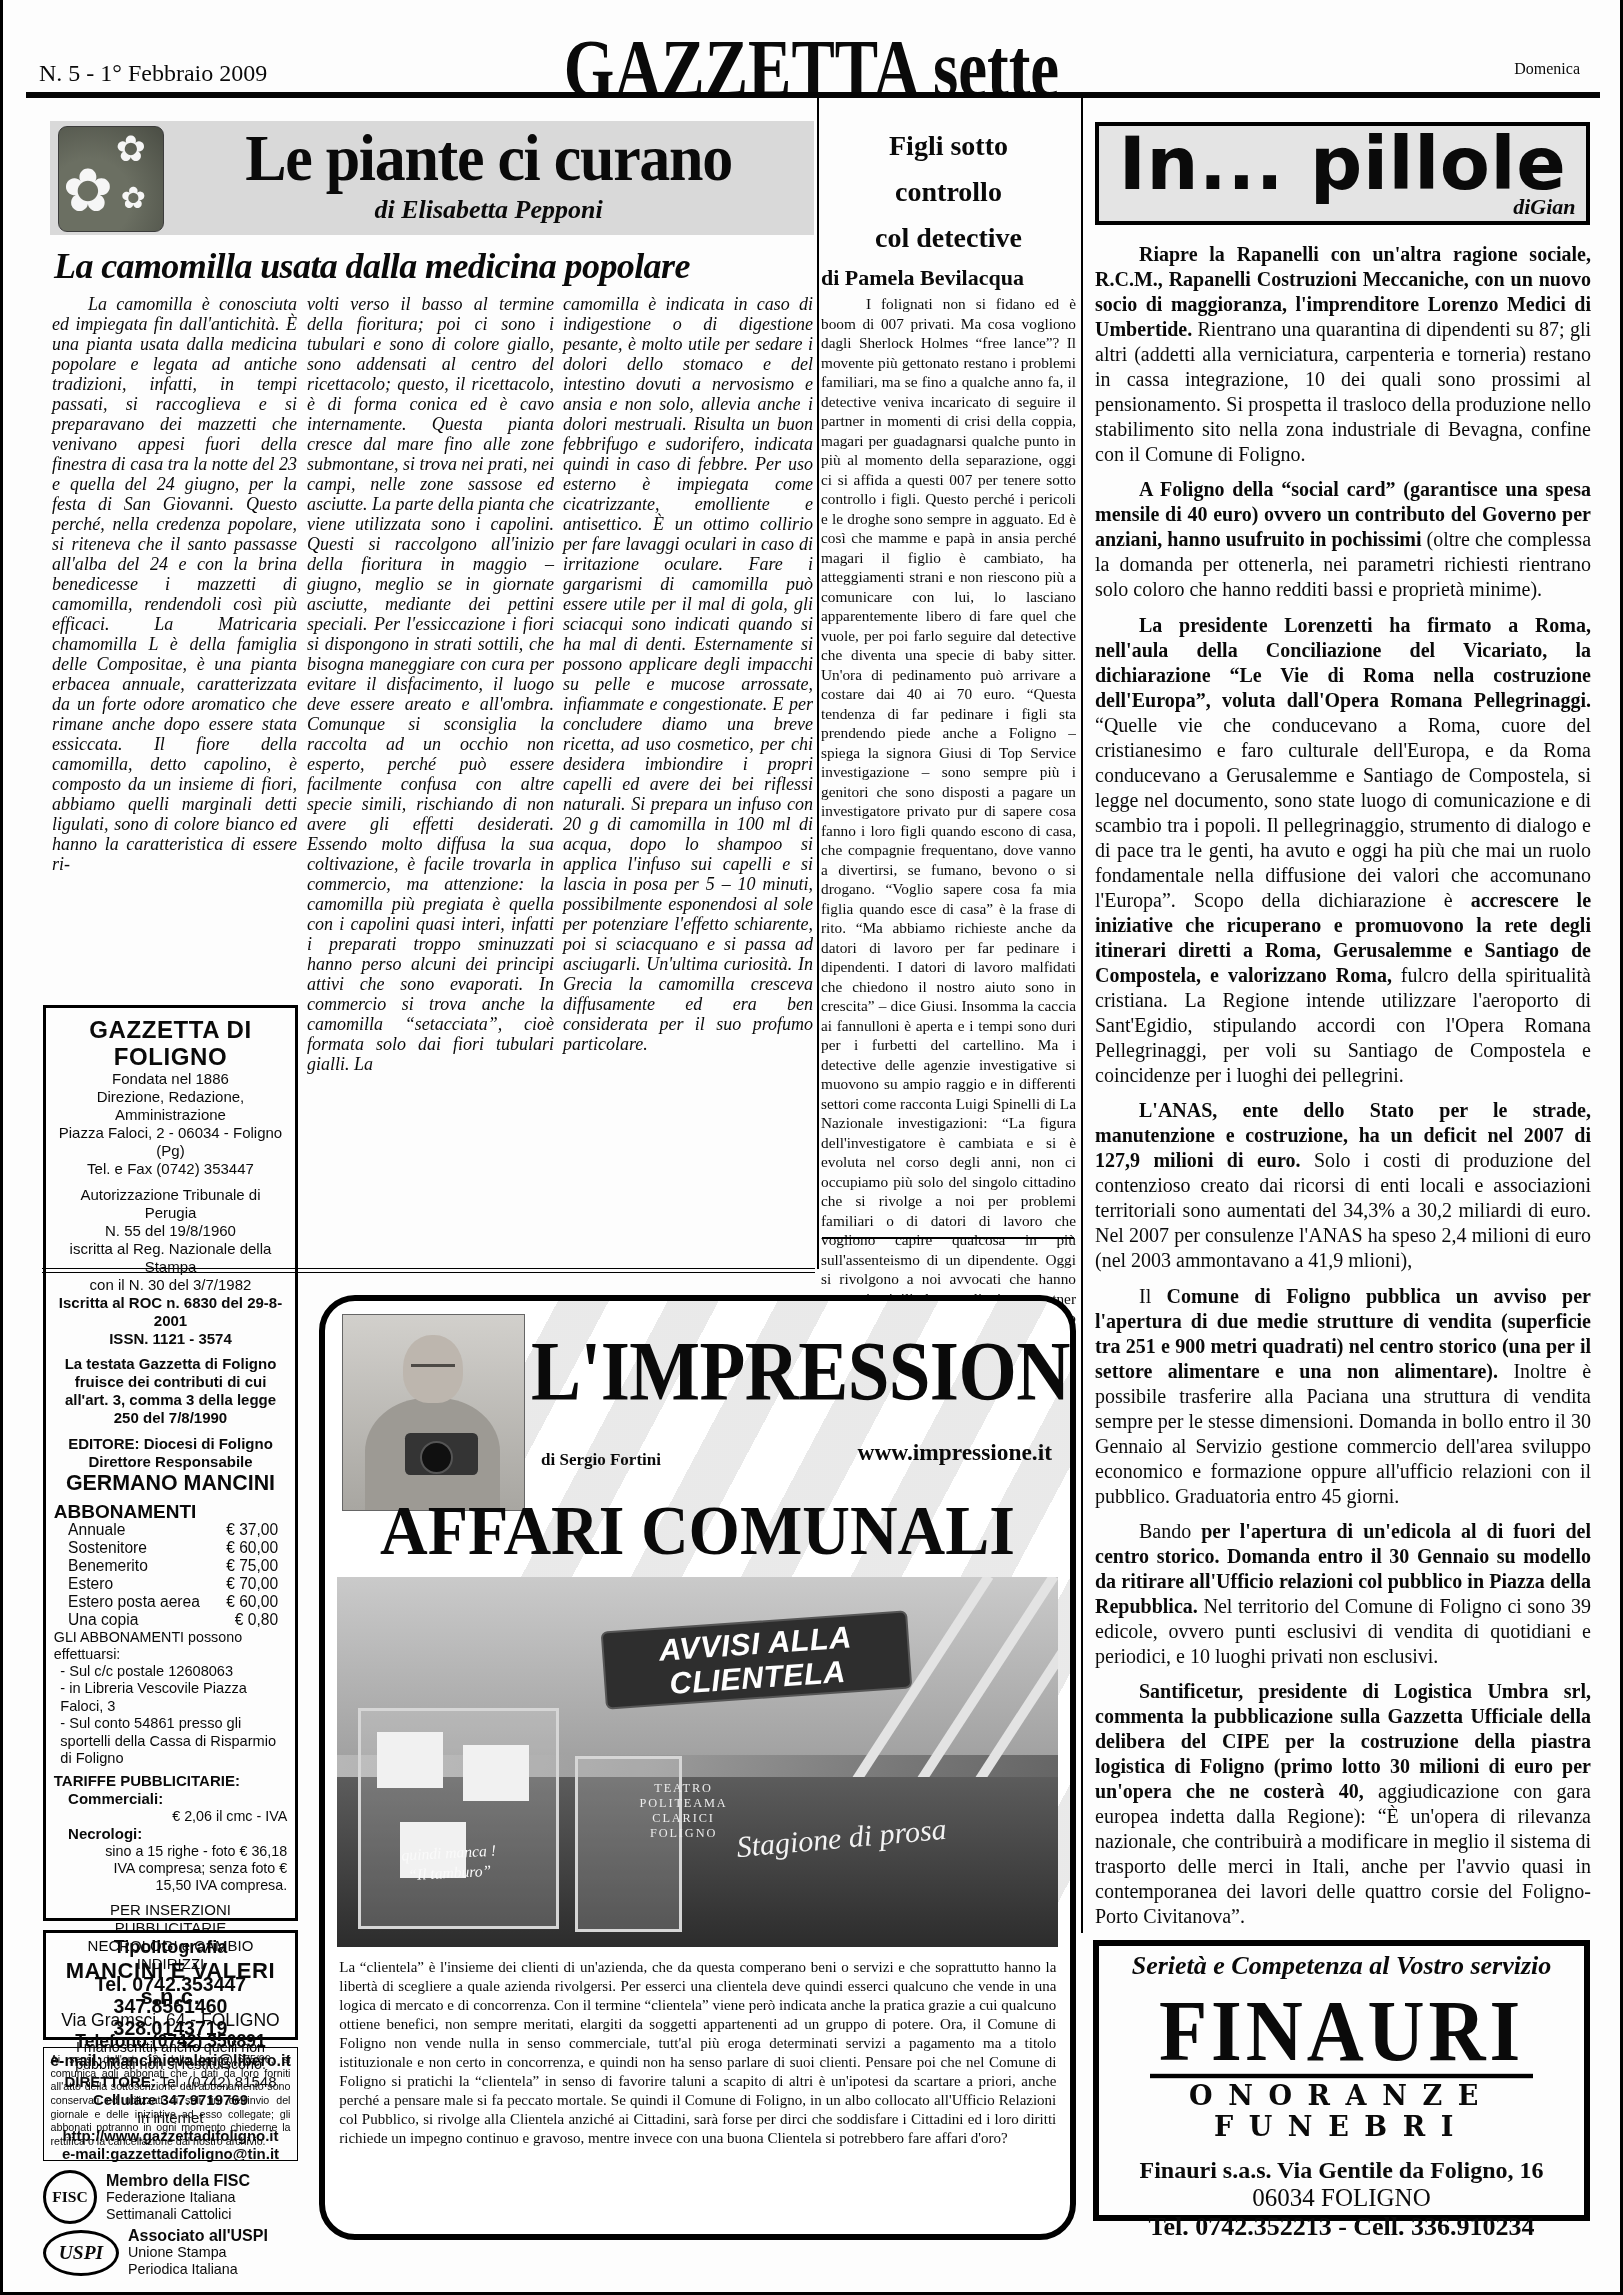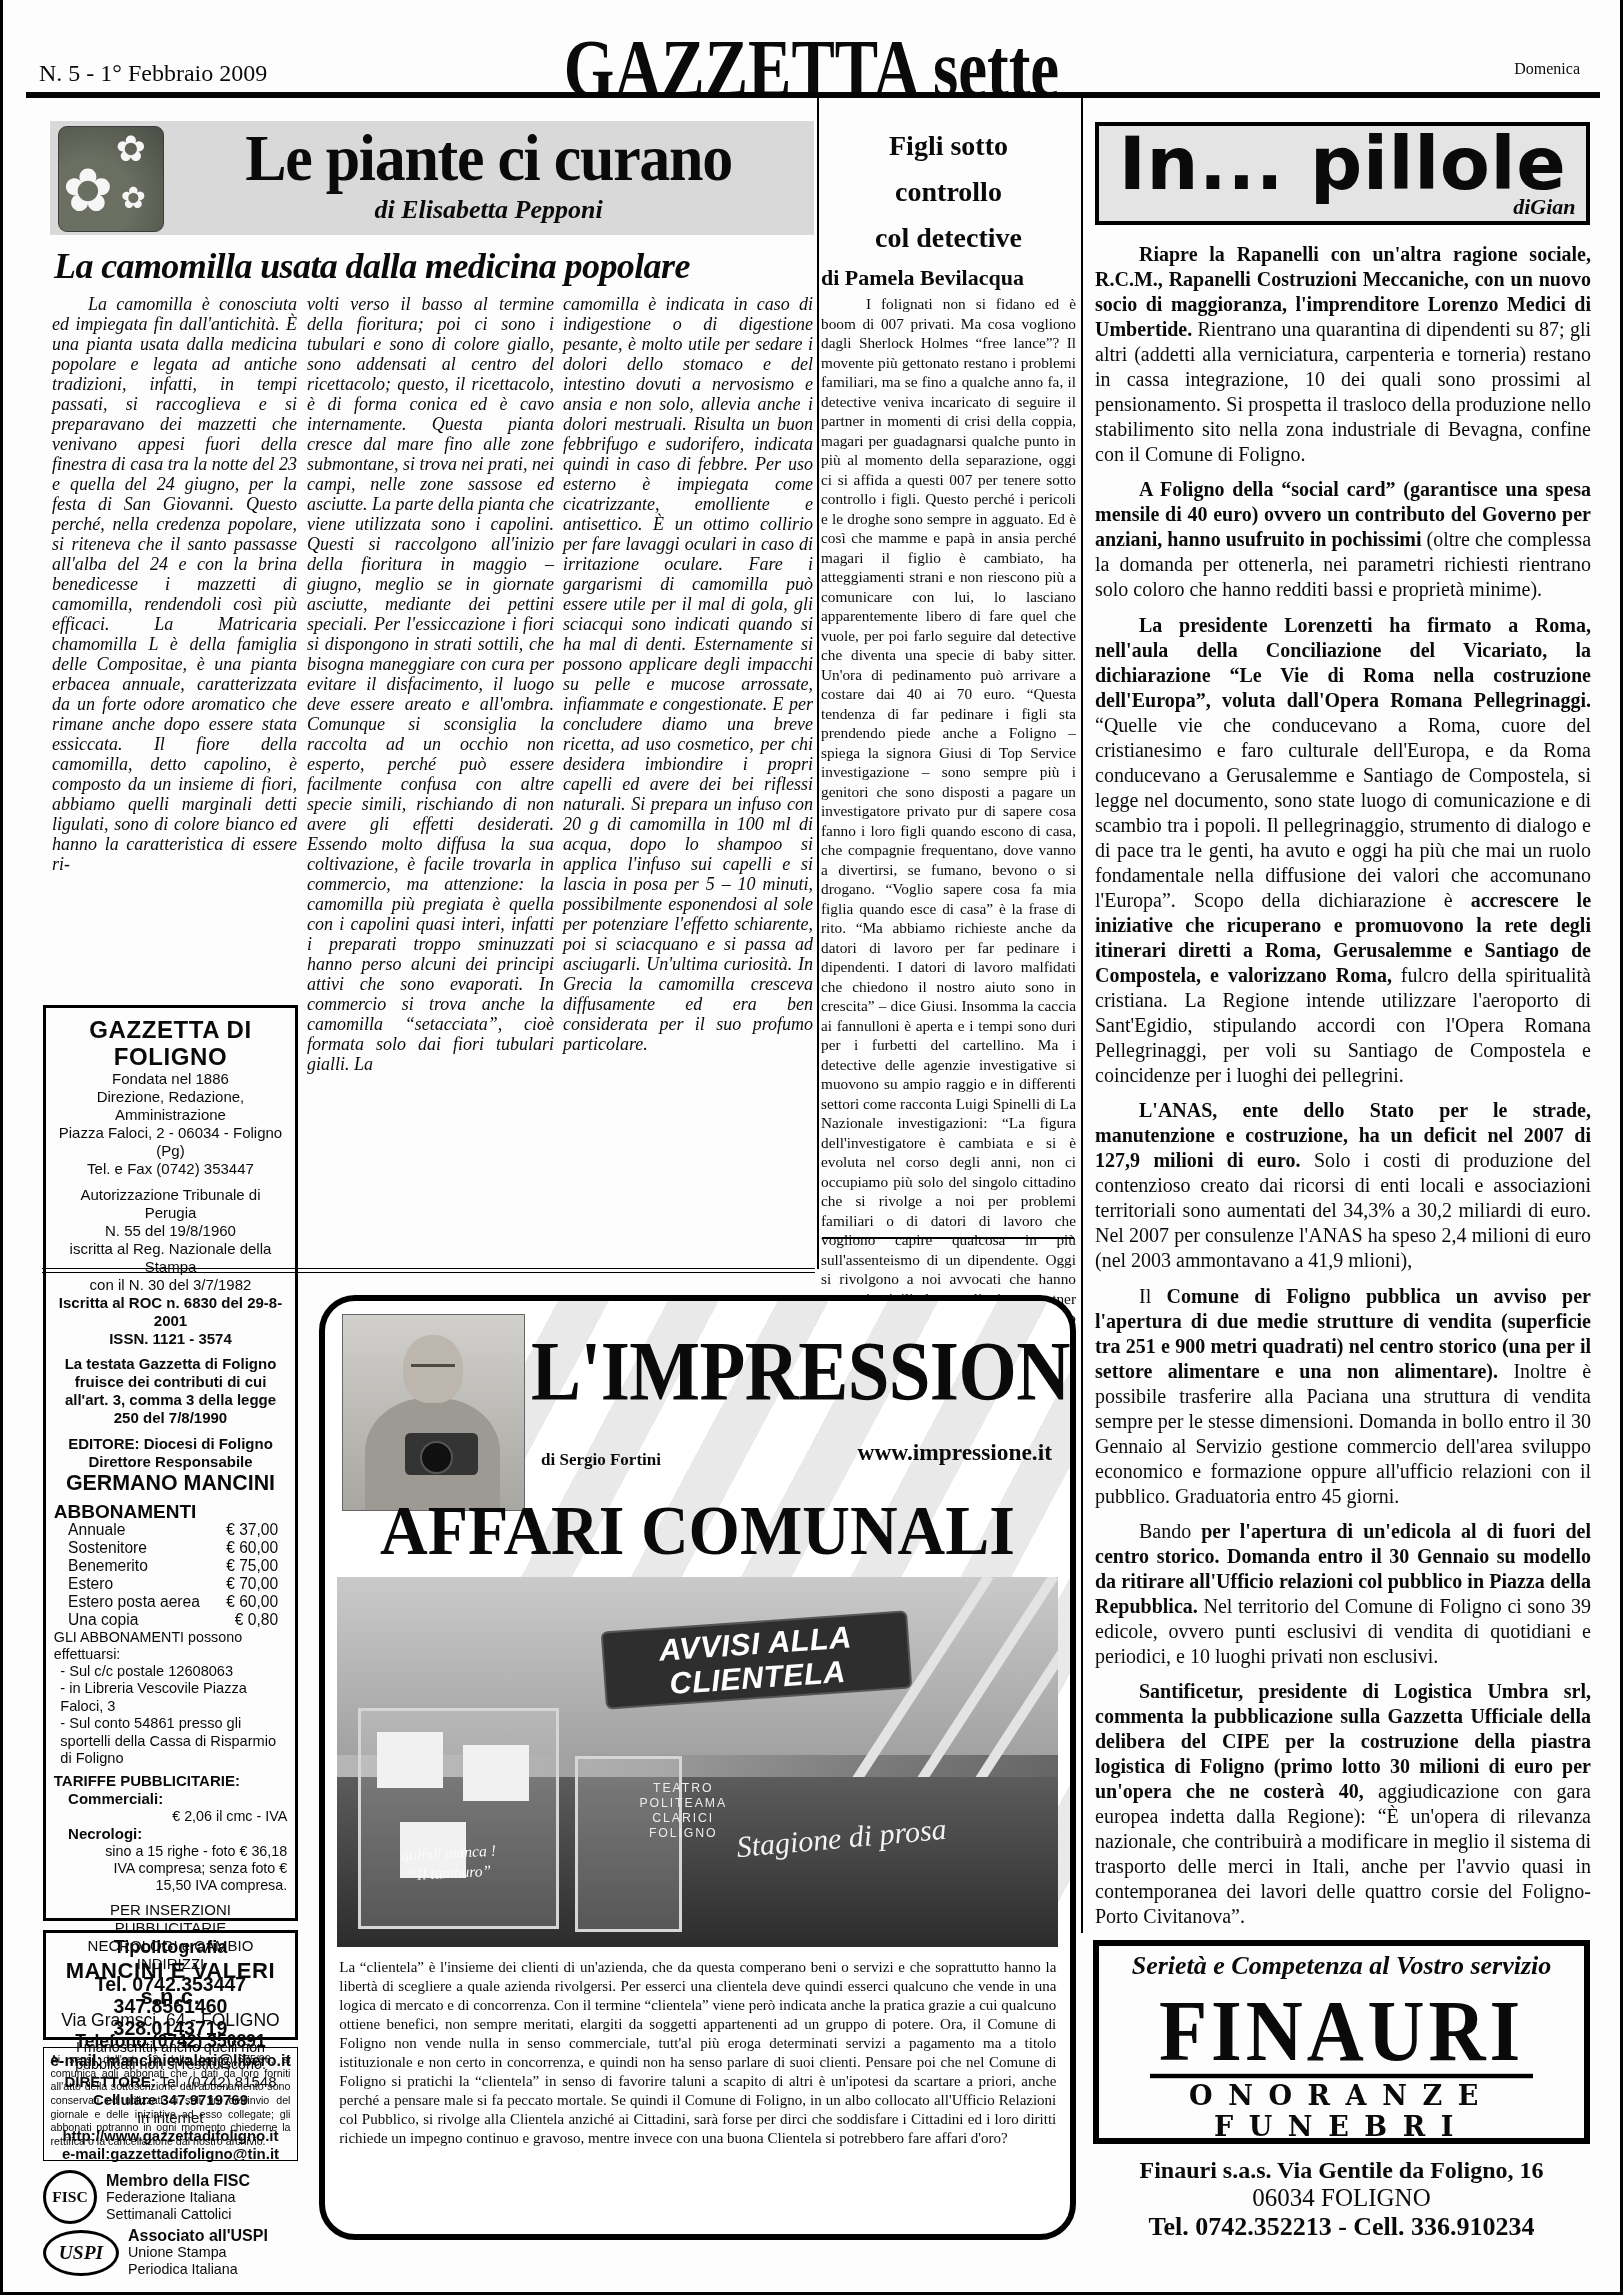--- a/index.html
+++ b/index.html
@@ -103,29 +103,29 @@
   .r1{left:78%;} .r2{left:87%;} .r3{left:95%;}
   .ph-lower{position:absolute;left:0;bottom:0;width:100%;height:46%;background:linear-gradient(#5c5c5c,#2c2c2c);}
   .ph-case{position:absolute;bottom:5%;left:3%;width:27%;height:58%;border:3.9px solid #d6d6d6;background:rgba(225,225,225,.22);}
   .ph-case2{left:33%;width:14%;height:46%;bottom:4%;}
   .ph-paper{position:absolute;background:#f1f1f1;width:34%;height:26%;}
   .pp1{left:8%;top:10%;} .pp2{left:52%;top:16%;} .pp3{left:20%;top:52%;}
   .ph-sign{position:absolute;left:37%;top:12%;width:42%;height:20%;background:#2e2e2e;border:2.6px solid #565656;border-radius:6.5px;
            transform:rotate(-4deg);display:flex;flex-direction:column;align-items:center;justify-content:center;
            color:#fff;font-family:"Liberation Sans",sans-serif;font-weight:bold;font-style:italic;
            font-size:30.5px;line-height:34px;letter-spacing:0.6px;text-align:center;}
-  .ph-theatre{position:absolute;left:42%;top:55%;color:#ececec;font-family:Liberation Sans, sans-serif;
+  .ph-theatre{position:absolute;left:42%;top:55%;color:#ececec;font-family:Liberation Serif, serif;
               font-size:12.3px;line-height:15px;letter-spacing:1.9px;text-align:center;white-space:pre-line;}
   .ph-stagione{position:absolute;left:53%;top:66%;width:34%;color:#f3f3f3;font-style:italic;font-size:30px;line-height:34px;
                transform:rotate(-5deg);text-align:center;}
   .ph-manca{position:absolute;left:9%;top:72%;color:#fafafa;font-size:15.6px;line-height:19.5px;font-style:italic;
             transform:rotate(-3deg);text-align:center;white-space:pre-line;}
   .imp-body{position:absolute;left:14.3px;top:657px;width:717px;font-size:15px;line-height:19px;text-align:justify;}
   
-  .finauri-box{left:1090px;top:1940px;width:497px;height:204px;border:6.5px solid #000;box-sizing:border-box;text-align:center;}
+  .finauri-box{left:1090px;top:1940px;width:497px;height:281px;border:6.5px solid #000;box-sizing:border-box;text-align:center;}
   .fin-tag{margin-top:5.2px;font-size:26px;font-weight:bold;font-style:italic;}
   .fin-name{display:inline-block;margin-top:6.5px;font-size:79px;line-height:77px;font-weight:bold;letter-spacing:3.9px;
             transform:scaleY(1.1);transform-origin:center top;border-bottom:4.5px solid #000;padding:0 9px 1.3px 9px;}
   .fin-sub{margin-top:10.4px;font-size:27px;font-weight:bold;letter-spacing:15.6px;font-family:"DejaVu Serif",serif;}
   .fin-a1{margin-top:14.3px;font-size:24px;font-weight:bold;}
   .fin-a2{font-size:25px;}
   .fin-a3{font-size:26px;font-weight:bold;}
 </style>
 </head>
 <body>

